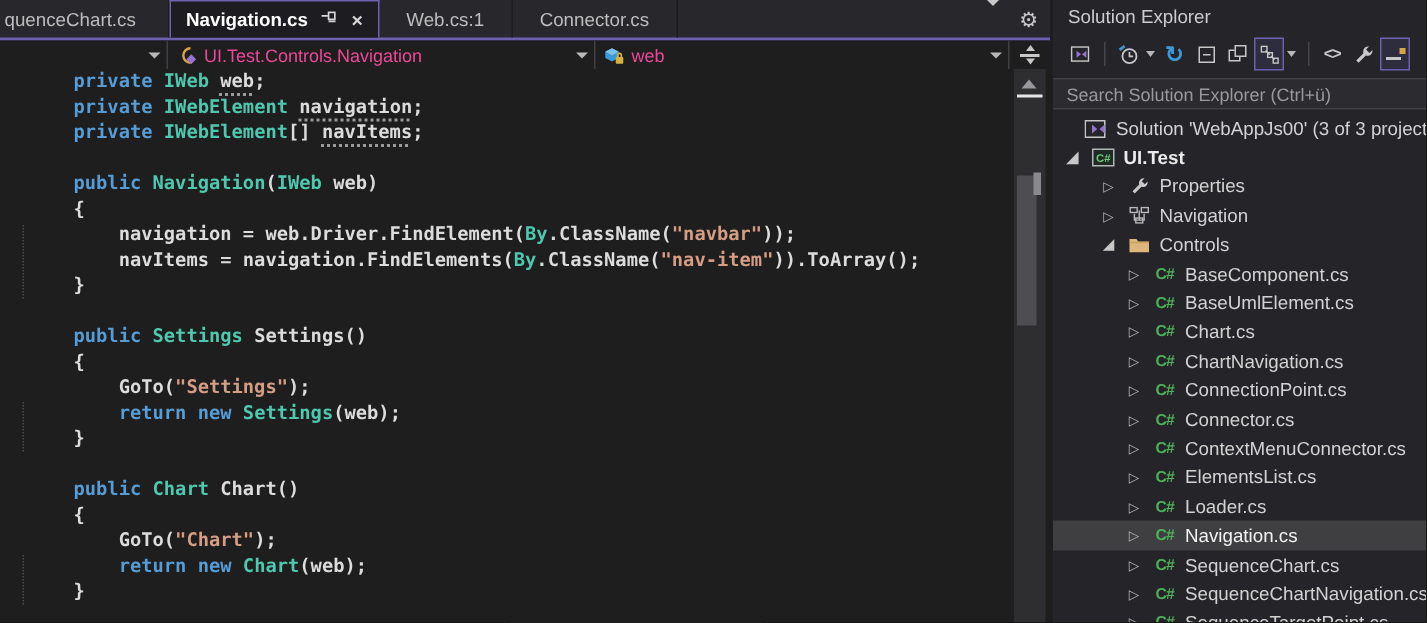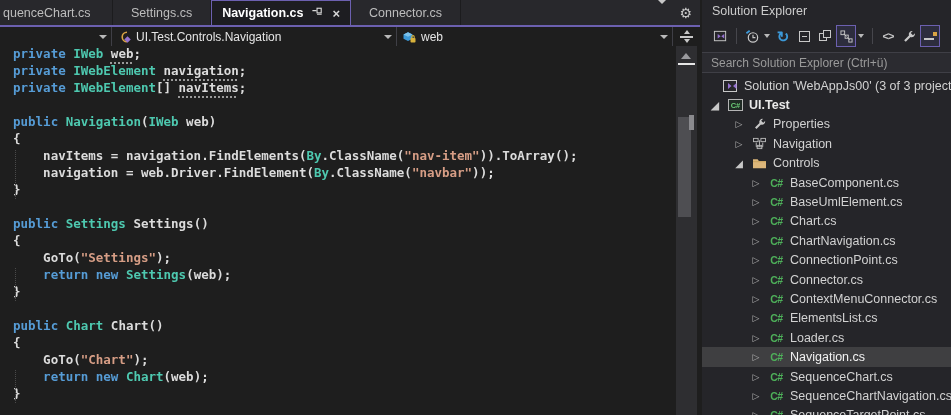--- a/index.html
+++ b/index.html
@@ -18,38 +18,38 @@
   .tab.active .tab-ico{margin-left:8px;}
   .tab-close{font-weight:bold;font-size:13px;color:#d8d8d8;line-height:1;}
   .tabstrip-right{margin-left:auto;display:flex;align-items:center;gap:10px;padding-right:8px;color:#c8c8c8;}
   .fl-icon{width:12px;display:inline-block;}
   .fl-icon .bar{height:2px;background:#c8c8c8;margin-bottom:2px;}
   .fl-icon .tri{width:0;height:0;border-left:5px solid transparent;border-right:5px solid transparent;border-top:5px solid #c8c8c8;margin:0 auto;}
   .gear{font-size:14px;color:#c8c8c8;}
 
   
   .nav-bar{position:absolute;left:0;top:27px;width:700px;height:19px;background:#1e1e1e;
-           display:flex;align-items:stretch;font-size:12px;color:#e5e5e5;}
+           display:flex;align-items:stretch;font-size:12px;color:#ec4899;}
   .combo{display:flex;align-items:center;border-right:1px solid #3f3f46;padding:0 4px;box-sizing:border-box;cursor:default;}
   .combo .caret{margin-left:auto;width:0;height:0;border-left:4px solid transparent;border-right:4px solid transparent;border-top:4px solid #b9b9b9;}
   .combo1{width:112px;}
   .combo2{width:285px;}
   .combo3{flex:1;}
   .combo .lbl{margin-left:4px;white-space:nowrap;}
   .splitbox{width:27px;display:flex;align-items:center;justify-content:center;}
   .split-icon{position:relative;width:13px;height:13px;}
   .split-icon .ln{position:absolute;left:0;top:6px;width:13px;height:1.5px;background:#c8c8c8;}
   .split-icon .up{position:absolute;left:3.5px;top:0;width:0;height:0;border-left:3px solid transparent;border-right:3px solid transparent;border-bottom:4px solid #c8c8c8;}
   .split-icon .dn{position:absolute;left:3.5px;bottom:0;width:0;height:0;border-left:3px solid transparent;border-right:3px solid transparent;border-top:4px solid #c8c8c8;}
 
   
   .code-area{position:absolute;left:0;top:46px;width:700px;height:369px;background:#1e1e1e;overflow:hidden;}
   .code-lines{position:absolute;left:0;top:-1px;padding-left:13px;}
   .line{height:17px;line-height:17px;white-space:pre;
-        font-family:"DejaVu Sans Mono",monospace;font-size:12.5px;font-weight:600;color:#dcdcdc;}
+        font-family:"DejaVu Sans Mono",monospace;font-size:12.5px;font-weight:600;color:#dcdcdc;margin-left:36px;}
   .k{color:#569cd6;} .t{color:#4ec9b0;} .s{color:#d69d85;} .p{color:#dcdcdc;}
   .u{color:#dcdcdc;text-decoration:underline dotted #9a9a9a 2px;text-underline-offset:3.5px;}
   .guide{position:absolute;width:0;border-left:1px dotted #4a4a4a;}
 
   
   .vscroll{position:absolute;left:676px;top:0;width:21px;height:369px;background:#2e2e31;}
   .vs-arrow{position:absolute;left:5px;top:7px;width:0;height:0;border-left:5.5px solid transparent;border-right:5.5px solid transparent;border-bottom:6px solid #9a9a9e;}
   .vs-line{position:absolute;left:2px;top:17px;width:17px;height:2px;background:#e6e6e6;}
   .vs-thumb{position:absolute;left:2px;top:71px;width:13px;height:100px;background:#4e4e52;}
   .vs-mark{position:absolute;left:13px;top:69px;width:5px;height:15px;background:#8a8a8e;}
@@ -95,34 +95,34 @@
 
 <div class="app">
 
   <div class="editor-group">
 
     <div class="tab-strip">
       <div id="tabs" style="display:flex;align-items:stretch;">
           <div class="tab first">
             <span>quenceChart.cs</span>
           </div>
-          <div class="tab">
-            <span>Settings.cs</span>
-          </div>
           <div class="tab active">
             <span>Navigation.cs</span>
             <span class="tab-ico"><svg width="13" height="13" viewBox="0 0 14 14">
                 <g stroke="#d8d8d8" fill="none" stroke-width="1.2">
                   <rect x="6.5" y="3.5" width="4.5" height="5"></rect>
                   <path d="M6.5 10h5M1.5 6h4.5"></path>
                 </g>
               </svg></span>
             <span class="tab-ico tab-close">×</span>
           </div>
           <div class="tab">
+            <span>Web.cs:1</span>
+          </div>
+          <div class="tab">
             <span>Connector.cs</span>
           </div>
         </div>
       <div class="tabstrip-right">
         <span class="fl-icon"><span class="bar"></span><span class="tri"></span></span>
         <span class="gear">⚙</span>
       </div>
     </div>
 
     <div class="nav-bar">
@@ -158,22 +158,22 @@
     </div>
 
     <div class="code-area">
       <div id="code" class="code-lines">
           <div class="line"><span class="k">private</span><span class="p"> </span><span class="t">IWeb</span><span class="p"> </span><span class="u">web</span><span class="p">;</span></div>
           <div class="line"><span class="k">private</span><span class="p"> </span><span class="t">IWebElement</span><span class="p"> </span><span class="u">navigation</span><span class="p">;</span></div>
           <div class="line"><span class="k">private</span><span class="p"> </span><span class="t">IWebElement</span><span class="p">[] </span><span class="u">navItems</span><span class="p">;</span></div>
           <div class="line">&nbsp;</div>
           <div class="line"><span class="k">public</span><span class="p"> </span><span class="t">Navigation</span><span class="p">(</span><span class="t">IWeb</span><span class="p"> web)</span></div>
           <div class="line"><span class="p">{</span></div>
+          <div class="line"><span class="p">    navigation = web.Driver.FindElement(</span><span class="t">By</span><span class="p">.ClassName(</span><span class="s">"navbar"</span><span class="p">));</span></div>
           <div class="line"><span class="p">    navItems = navigation.FindElements(</span><span class="t">By</span><span class="p">.ClassName(</span><span class="s">"nav-item"</span><span class="p">)).ToArray();</span></div>
-          <div class="line"><span class="p">    navigation = web.Driver.FindElement(</span><span class="t">By</span><span class="p">.ClassName(</span><span class="s">"navbar"</span><span class="p">));</span></div>
           <div class="line"><span class="p">}</span></div>
           <div class="line">&nbsp;</div>
           <div class="line"><span class="k">public</span><span class="p"> </span><span class="t">Settings</span><span class="p"> Settings()</span></div>
           <div class="line"><span class="p">{</span></div>
           <div class="line"><span class="p">    GoTo(</span><span class="s">"Settings"</span><span class="p">);</span></div>
           <div class="line"><span class="p">    </span><span class="k">return</span><span class="p"> </span><span class="k">new</span><span class="p"> </span><span class="t">Settings</span><span class="p">(web);</span></div>
           <div class="line"><span class="p">}</span></div>
           <div class="line">&nbsp;</div>
           <div class="line"><span class="k">public</span><span class="p"> </span><span class="t">Chart</span><span class="p"> Chart()</span></div>
           <div class="line"><span class="p">{</span></div>

